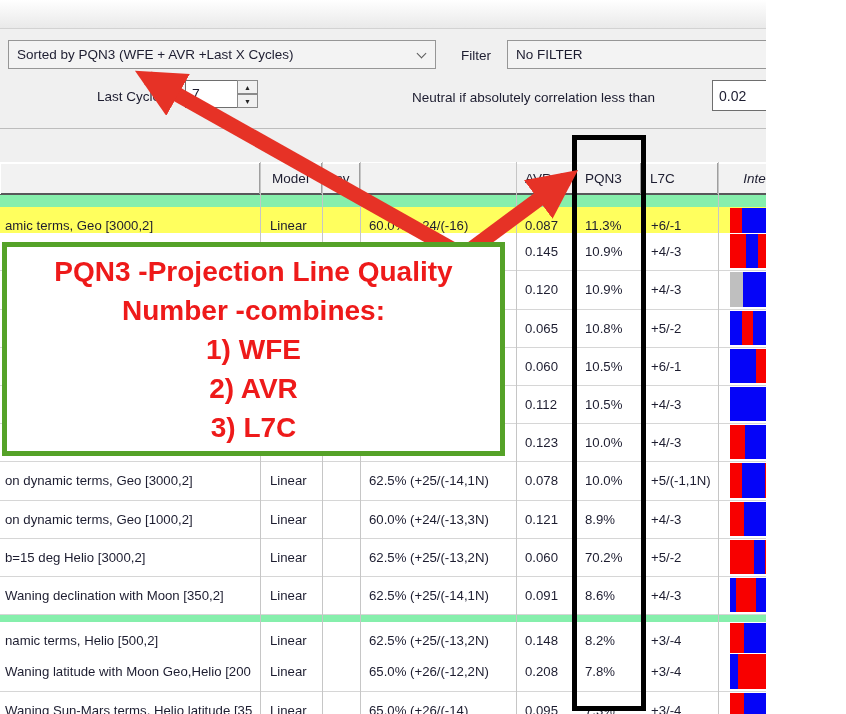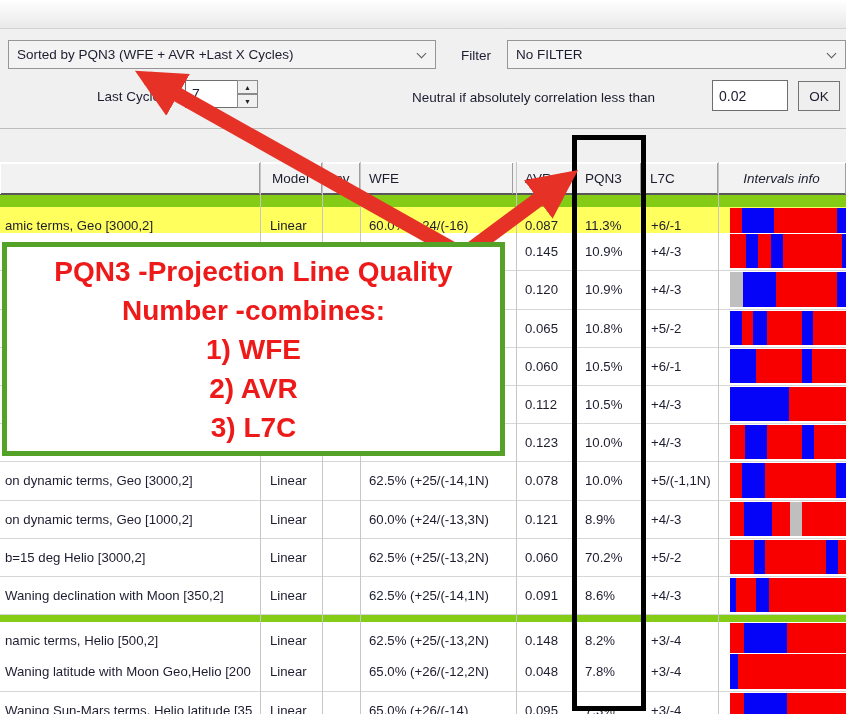--- a/index.html
+++ b/index.html
@@ -1,18 +1,18 @@
 <!DOCTYPE html>
 <html><head>
 <meta charset="utf-8">
 <style>
   html,body{margin:0;padding:0;background:#fff;}
-  #app{position:relative;width:846px;height:714px;overflow:hidden;
+  #app{position:relative;width:766px;height:714px;overflow:hidden;
        font-family:"Liberation Sans",sans-serif;color:#1d1d30;
-       background:#84cc16;user-select:none;}
+       background:#86efac;user-select:none;}
   
   .top-band{position:absolute;left:0;top:0;width:846px;height:28px;
     background:linear-gradient(#ffffff,#e9e9e9);border-bottom:1px solid #d2d2d2;}
   .toolbar{position:absolute;left:0;top:29px;width:846px;height:99px;background:#f0f0f0;}
   .toolbar-divider{position:absolute;left:0;top:128px;width:846px;height:3px;
     background:#f0f0f0;border-top:1px solid #bdbdbd;border-bottom:1px solid #ffffff;}
   .mid-strip{position:absolute;left:0;top:131px;width:846px;height:31px;background:#f0f0f0;}
   .dropdown{position:absolute;height:29px;background:#f3f3f3;border:1px solid #969696;
     font-size:13.5px;display:flex;align-items:center;box-sizing:border-box;
     padding-left:8px;white-space:nowrap;overflow:hidden;}
@@ -88,21 +88,20 @@
   <div class="lbl" style="left:412px;top:90px;">Neutral if absolutely correlation less than</div>
   <div class="inputbox" style="left:712px;top:80px;width:76px;height:31px;">
     <span>0.02</span>
   </div>
   <div class="btn" style="left:798px;top:81px;width:42px;height:30px;">OK</div>
 
   <div class="thead" id="thead">
       <div class="th" style="left: 0px; width: 260px;"></div>
       <div class="th center" style="left: 260px; width: 62px;">Model</div>
       <div class="th center" style="left: 322px; width: 38px;">Inv</div>
-      <div class="th" style="left: 360px; width: 153px;">WFE</div>
       <div class="th" style="left: 516px; width: 60px;">AVR</div>
       <div class="th" style="left: 576px; width: 65px;">PQN3</div>
       <div class="th" style="left: 641px; width: 77px;">L7C</div>
       <div class="th center" style="left: 718px; width: 128px; font-style: italic;">Intervals info</div>
     </div>
   <div id="rows">
       <div class="trow hl" style="top: 0px; height: 38.2px;">
         <div class="td" style="left: 5px; width: 251px;">amic terms, Geo [3000,2]</div>
         <div class="td" style="left: 270px; width: 48px;">Linear</div>
         <div class="td" style="left: 328px; width: 28px;"></div>
@@ -284,21 +283,21 @@
           <div style="width: 12%; background: rgb(248, 0, 0);"></div>
           <div style="width: 37%; background: rgb(5, 4, 248);"></div>
           <div style="width: 51%; background: rgb(248, 0, 0);"></div>
         </div>
       </div>
       <div class="trow" style="top: 458.4px; height: 38.2px;">
         <div class="td" style="left: 5px; width: 251px;">Waning latitude with Moon Geo,Helio [200</div>
         <div class="td" style="left: 270px; width: 48px;">Linear</div>
         <div class="td" style="left: 328px; width: 28px;"></div>
         <div class="td" style="left: 369px; width: 140px;">65.0% (+26/(-12,2N)</div>
-        <div class="td" style="left: 525px; width: 47px;">0.048</div>
+        <div class="td" style="left: 525px; width: 47px;">0.208</div>
         <div class="td" style="left: 585px; width: 52px;">7.8%</div>
         <div class="td" style="left: 651px; width: 63px;">+3/-4</div>
         <div class="intv" style="left: 730px; width: 116px; top: 1px; height: 34.2px;">
           <div style="width: 7%; background: rgb(5, 4, 248);"></div>
           <div style="width: 93%; background: rgb(248, 0, 0);"></div>
         </div>
       </div>
       <div class="trow" style="top: 496.6px; height: 38.2px;">
         <div class="td" style="left: 5px; width: 251px;">Waning Sun-Mars terms, Helio latitude [35</div>
         <div class="td" style="left: 270px; width: 48px;">Linear</div>

